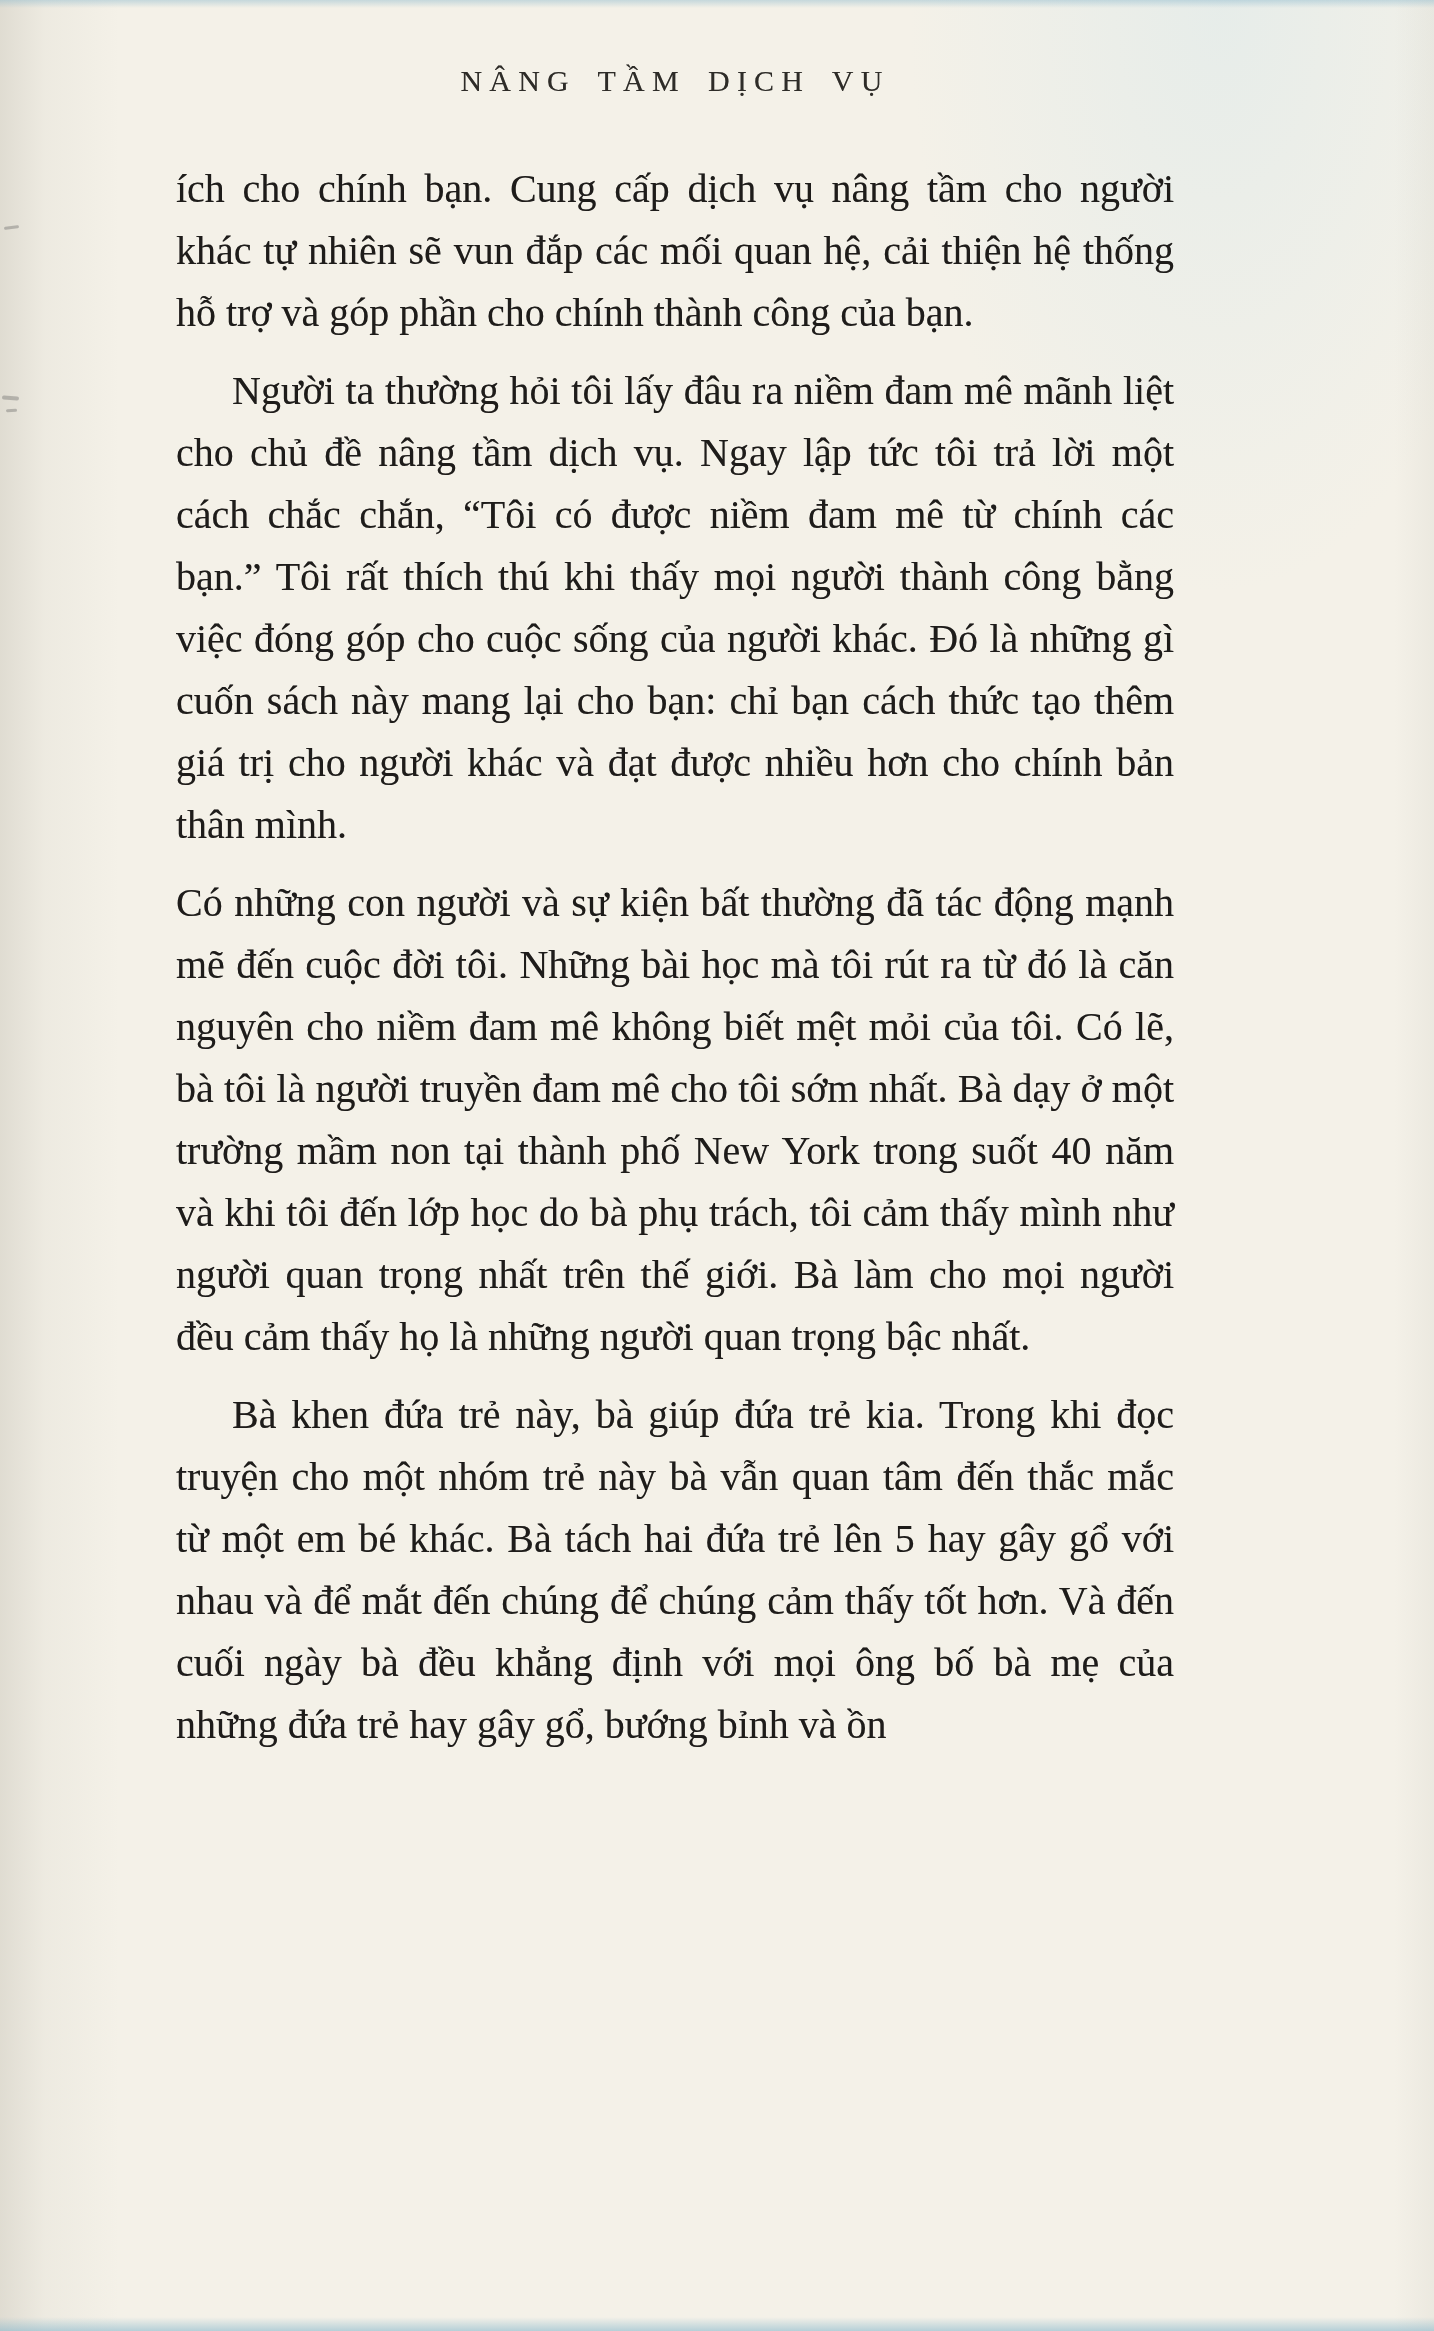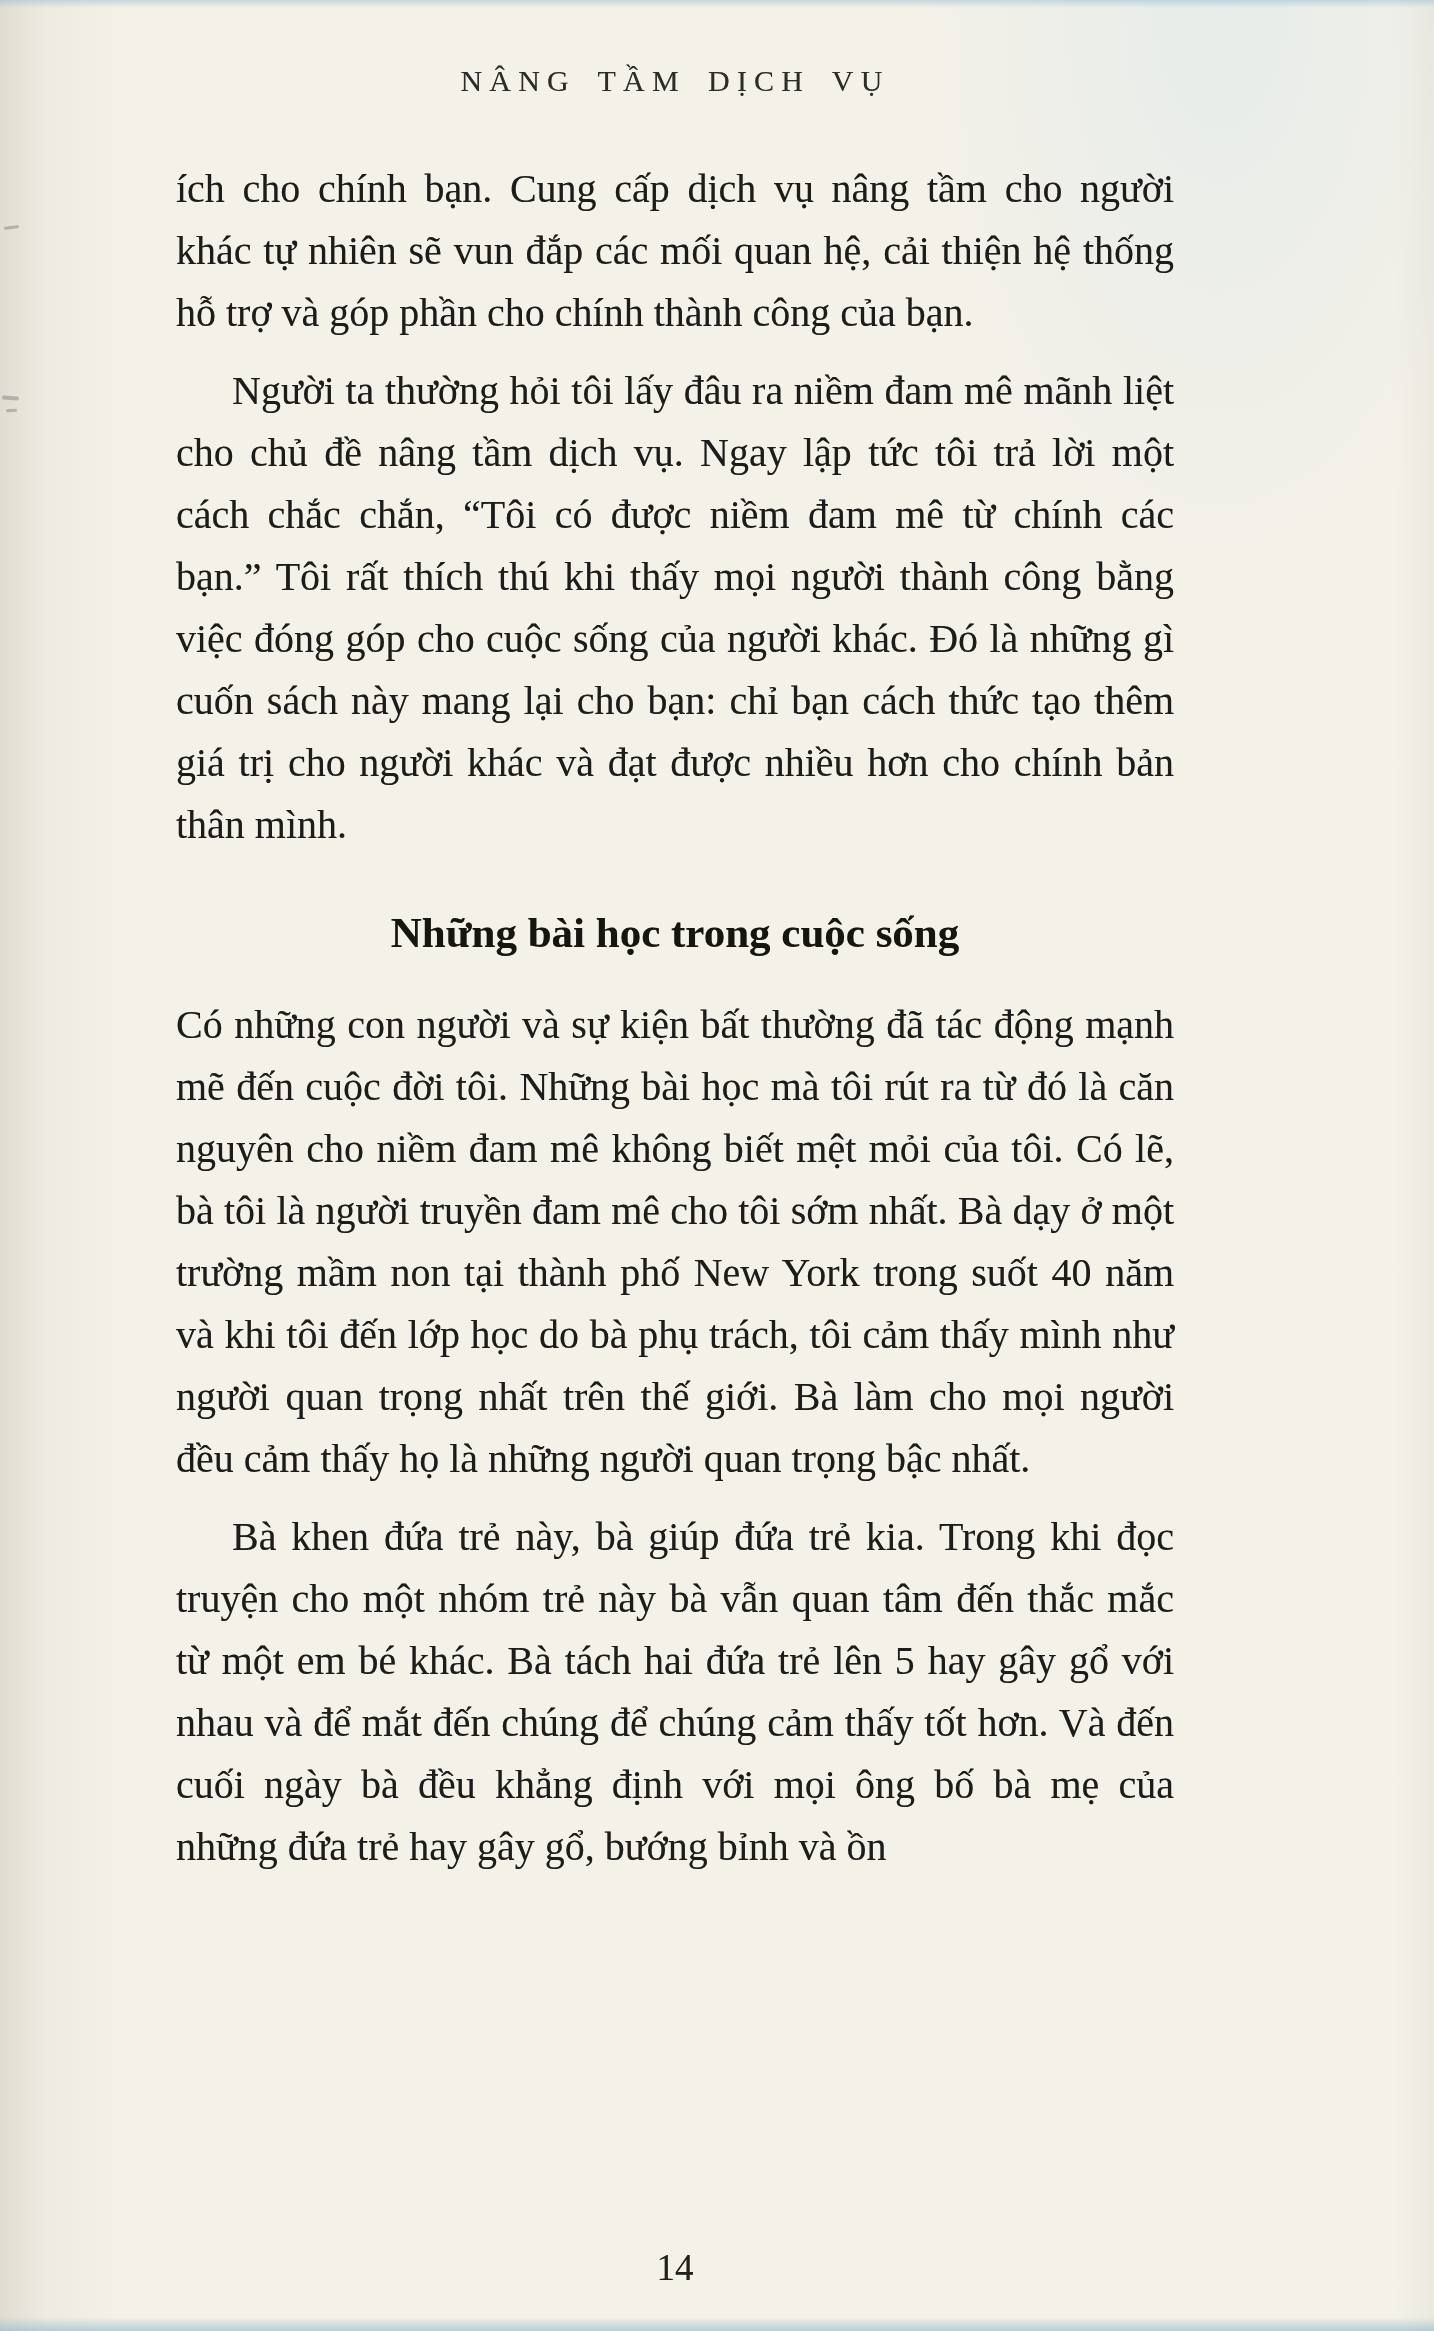--- a/index.html
+++ b/index.html
@@ -104,20 +104,18 @@
 
   <div class="scan-mark m1"></div>
   <div class="scan-mark m2"></div>
   <div class="scan-mark m3"></div>
 
   <header class="running-header">NÂNG TẦM DỊCH VỤ</header>
 
   <main class="body-text">
     <p class="para">ích cho chính bạn. Cung cấp dịch vụ nâng tầm cho người khác tự nhiên sẽ vun đắp các mối quan hệ, cải thiện hệ thống hỗ trợ và góp phần cho chính thành công của bạn.</p>
     <p class="para indent">Người ta thường hỏi tôi lấy đâu ra niềm đam mê mãnh liệt cho chủ đề nâng tầm dịch vụ. Ngay lập tức tôi trả lời một cách chắc chắn, “Tôi có được niềm đam mê từ chính các bạn.” Tôi rất thích thú khi thấy mọi người thành công bằng việc đóng góp cho cuộc sống của người khác. Đó là những gì cuốn sách này mang lại cho bạn: chỉ bạn cách thức tạo thêm giá trị cho người khác và đạt được nhiều hơn cho chính bản thân mình.</p>
-    <h2 class="section-heading">Những bài học trong cuộc sống</h2>
     <p class="para">Có những con người và sự kiện bất thường đã tác động mạnh mẽ đến cuộc đời tôi. Những bài học mà tôi rút ra từ đó là căn nguyên cho niềm đam mê không biết mệt mỏi của tôi. Có lẽ, bà tôi là người truyền đam mê cho tôi sớm nhất. Bà dạy ở một trường mầm non tại thành phố New York trong suốt 40 năm và khi tôi đến lớp học do bà phụ trách, tôi cảm thấy mình như người quan trọng nhất trên thế giới. Bà làm cho mọi người đều cảm thấy họ là những người quan trọng bậc nhất.</p>
     <p class="para indent">Bà khen đứa trẻ này, bà giúp đứa trẻ kia. Trong khi đọc truyện cho một nhóm trẻ này bà vẫn quan tâm đến thắc mắc từ một em bé khác. Bà tách hai đứa trẻ lên 5 hay gây gổ với nhau và để mắt đến chúng để chúng cảm thấy tốt hơn. Và đến cuối ngày bà đều khẳng định với mọi ông bố bà mẹ của những đứa trẻ hay gây gổ, bướng bỉnh và ồn</p>
   </main>
 
-  <footer class="page-number">14</footer>
 
 </div>
 
 </body></html>

